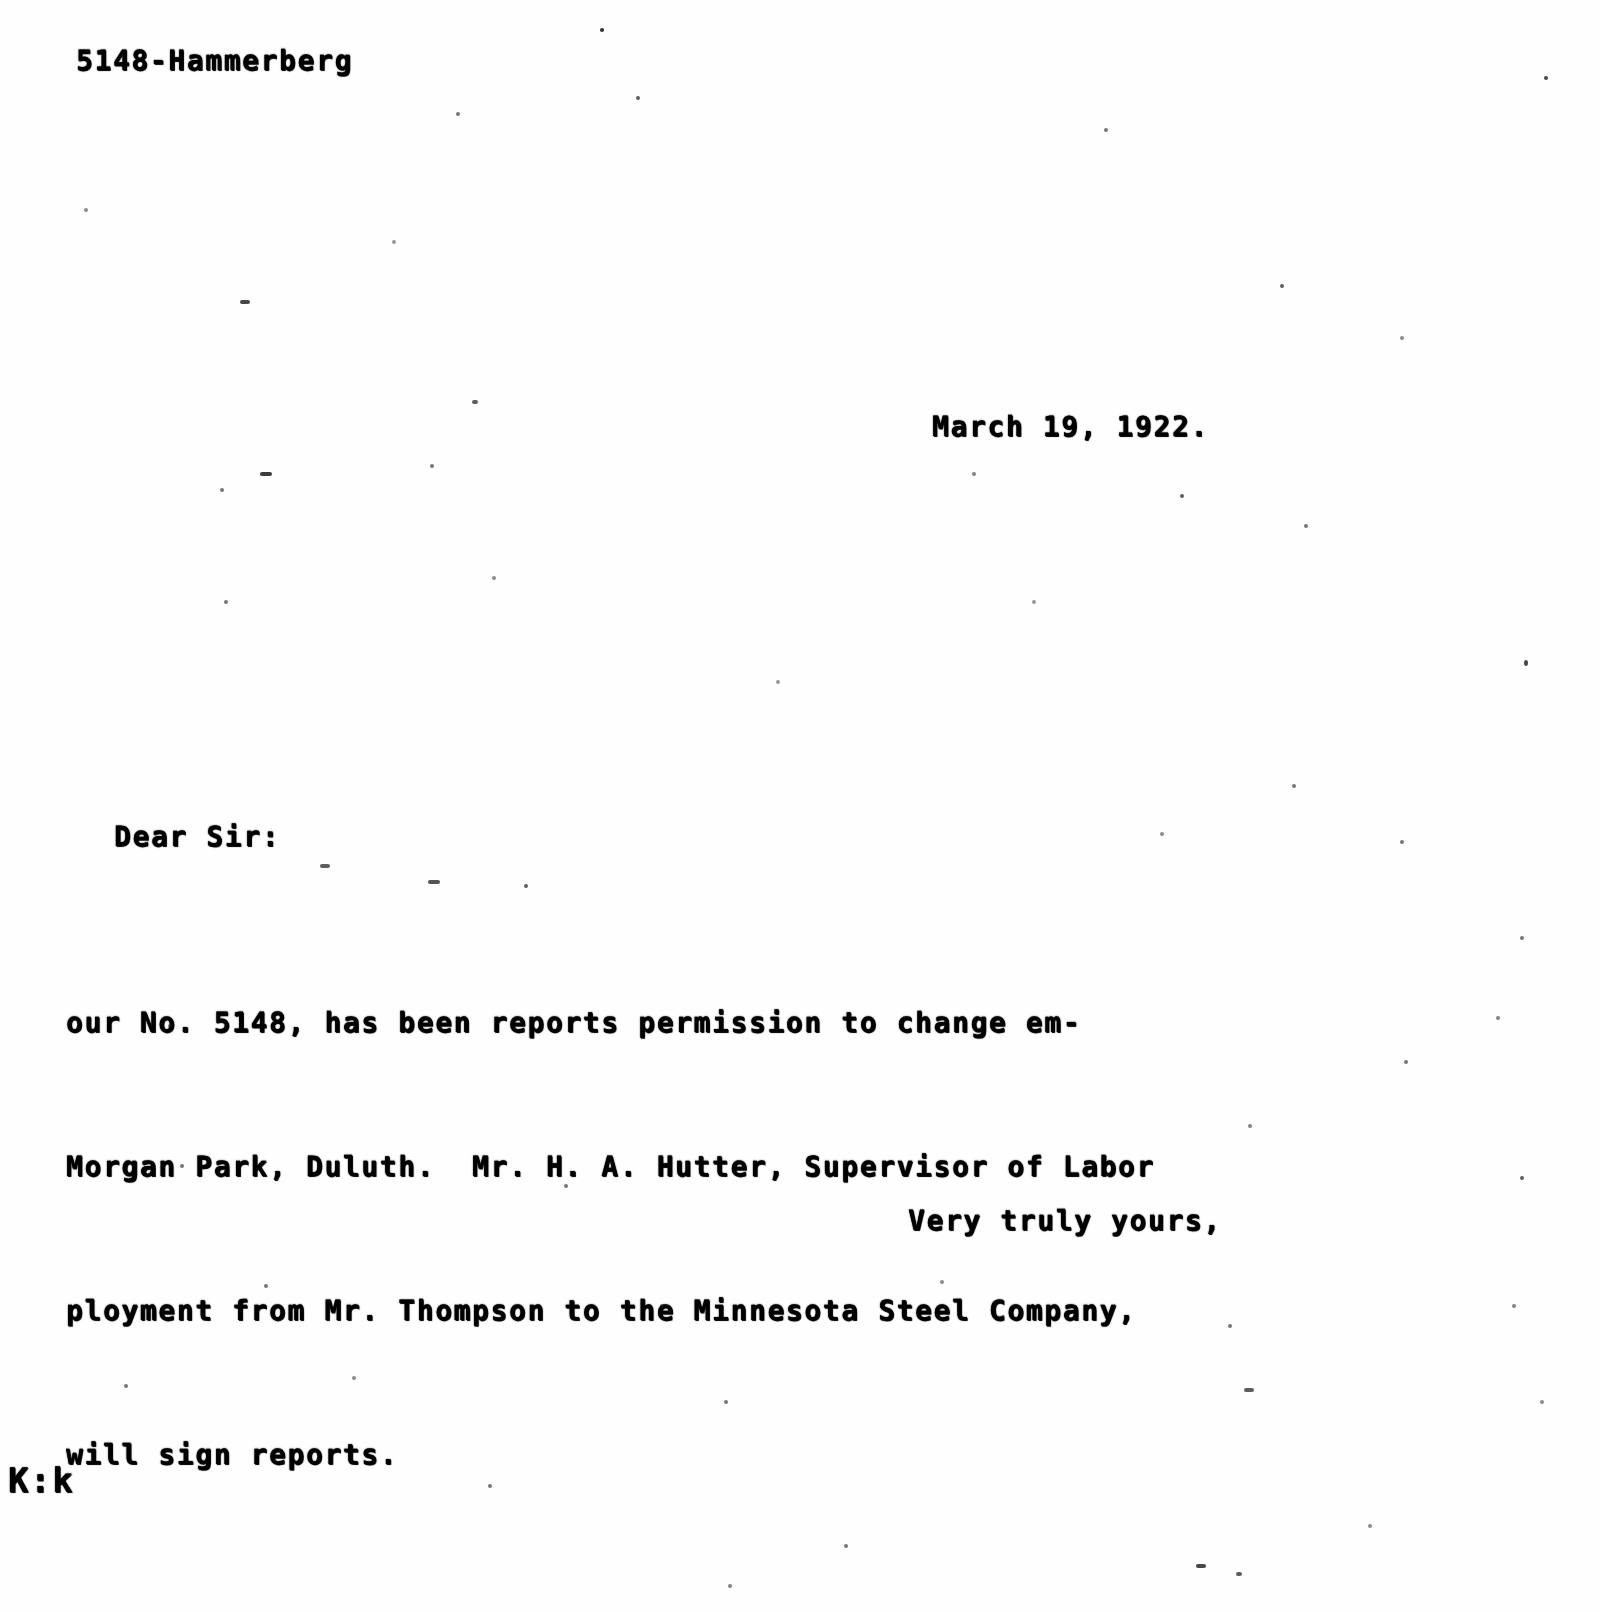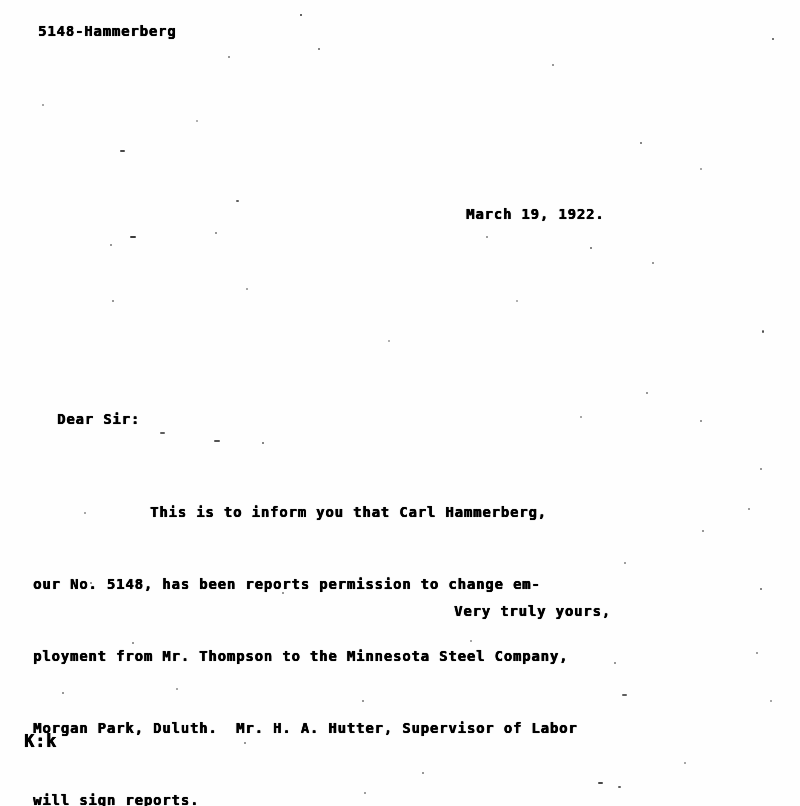--- a/index.html
+++ b/index.html
@@ -27,45 +27,44 @@
     line-height: 23px;
   }
   #file-ref       { left: 38px;  top: 20px; }
   #date-line      { left: 466px; top: 203px; }
   #address-block  { left: 33px;  top: 318px; line-height: 23px; }
   #salutation     { left: 33px;  top: 408px; margin-left: 24px; }
   #body-block     { left: 33px;  top: 452px; line-height: 24px; width: 745px; }
   #body-block .indent { padding-left: 117px; }
   #closing        { left: 414px; top: 600px; margin-left: 40px; }
   #signature-line { left: 433px; top: 707px; }
-  #typist-initials{ left: 24px;  top: 730px; font-size: 17px; }
+  #typist-initials{ left: 4px;  top: 730px; font-size: 17px; }
   .speck {
     position: absolute;
     background: #1a1a1a;
     border-radius: 50%;
     pointer-events: none;
   }
 </style>
 </head>
 <body>
 
 <div id="scan-page">
 
   <div class="tw" id="file-ref">5148-Hammerberg</div>
 
   <div class="tw" id="date-line">March 19, 1922.</div>
 
 
   <div class="tw" id="salutation">Dear Sir:</div>
 
   <div class="tw" id="body-block">
-    <div class="indent">This is to inform you that Carl Hammerberg,</div>
     <div>our No. 5148, has been reports permission to change em-</div>
+    <div>Morgan Park, Duluth.  Mr. H. A. Hutter, Supervisor of Labor</div>
     <div>ployment from Mr. Thompson to the Minnesota Steel Company,</div>
-    <div>Morgan Park, Duluth.  Mr. H. A. Hutter, Supervisor of Labor</div>
     <div>will sign reports.</div>
   </div>
 
   <div class="tw" id="closing">Very truly yours,</div>
 
 
   <div class="tw" id="typist-initials">K:k</div>
 
 <div class="speck" style="left: 300px; top: 14px; width: 2px; height: 2px; opacity: 0.9;"></div>
     <div class="speck" style="left: 318px; top: 48px; width: 2px; height: 2px; opacity: 0.7;"></div>

